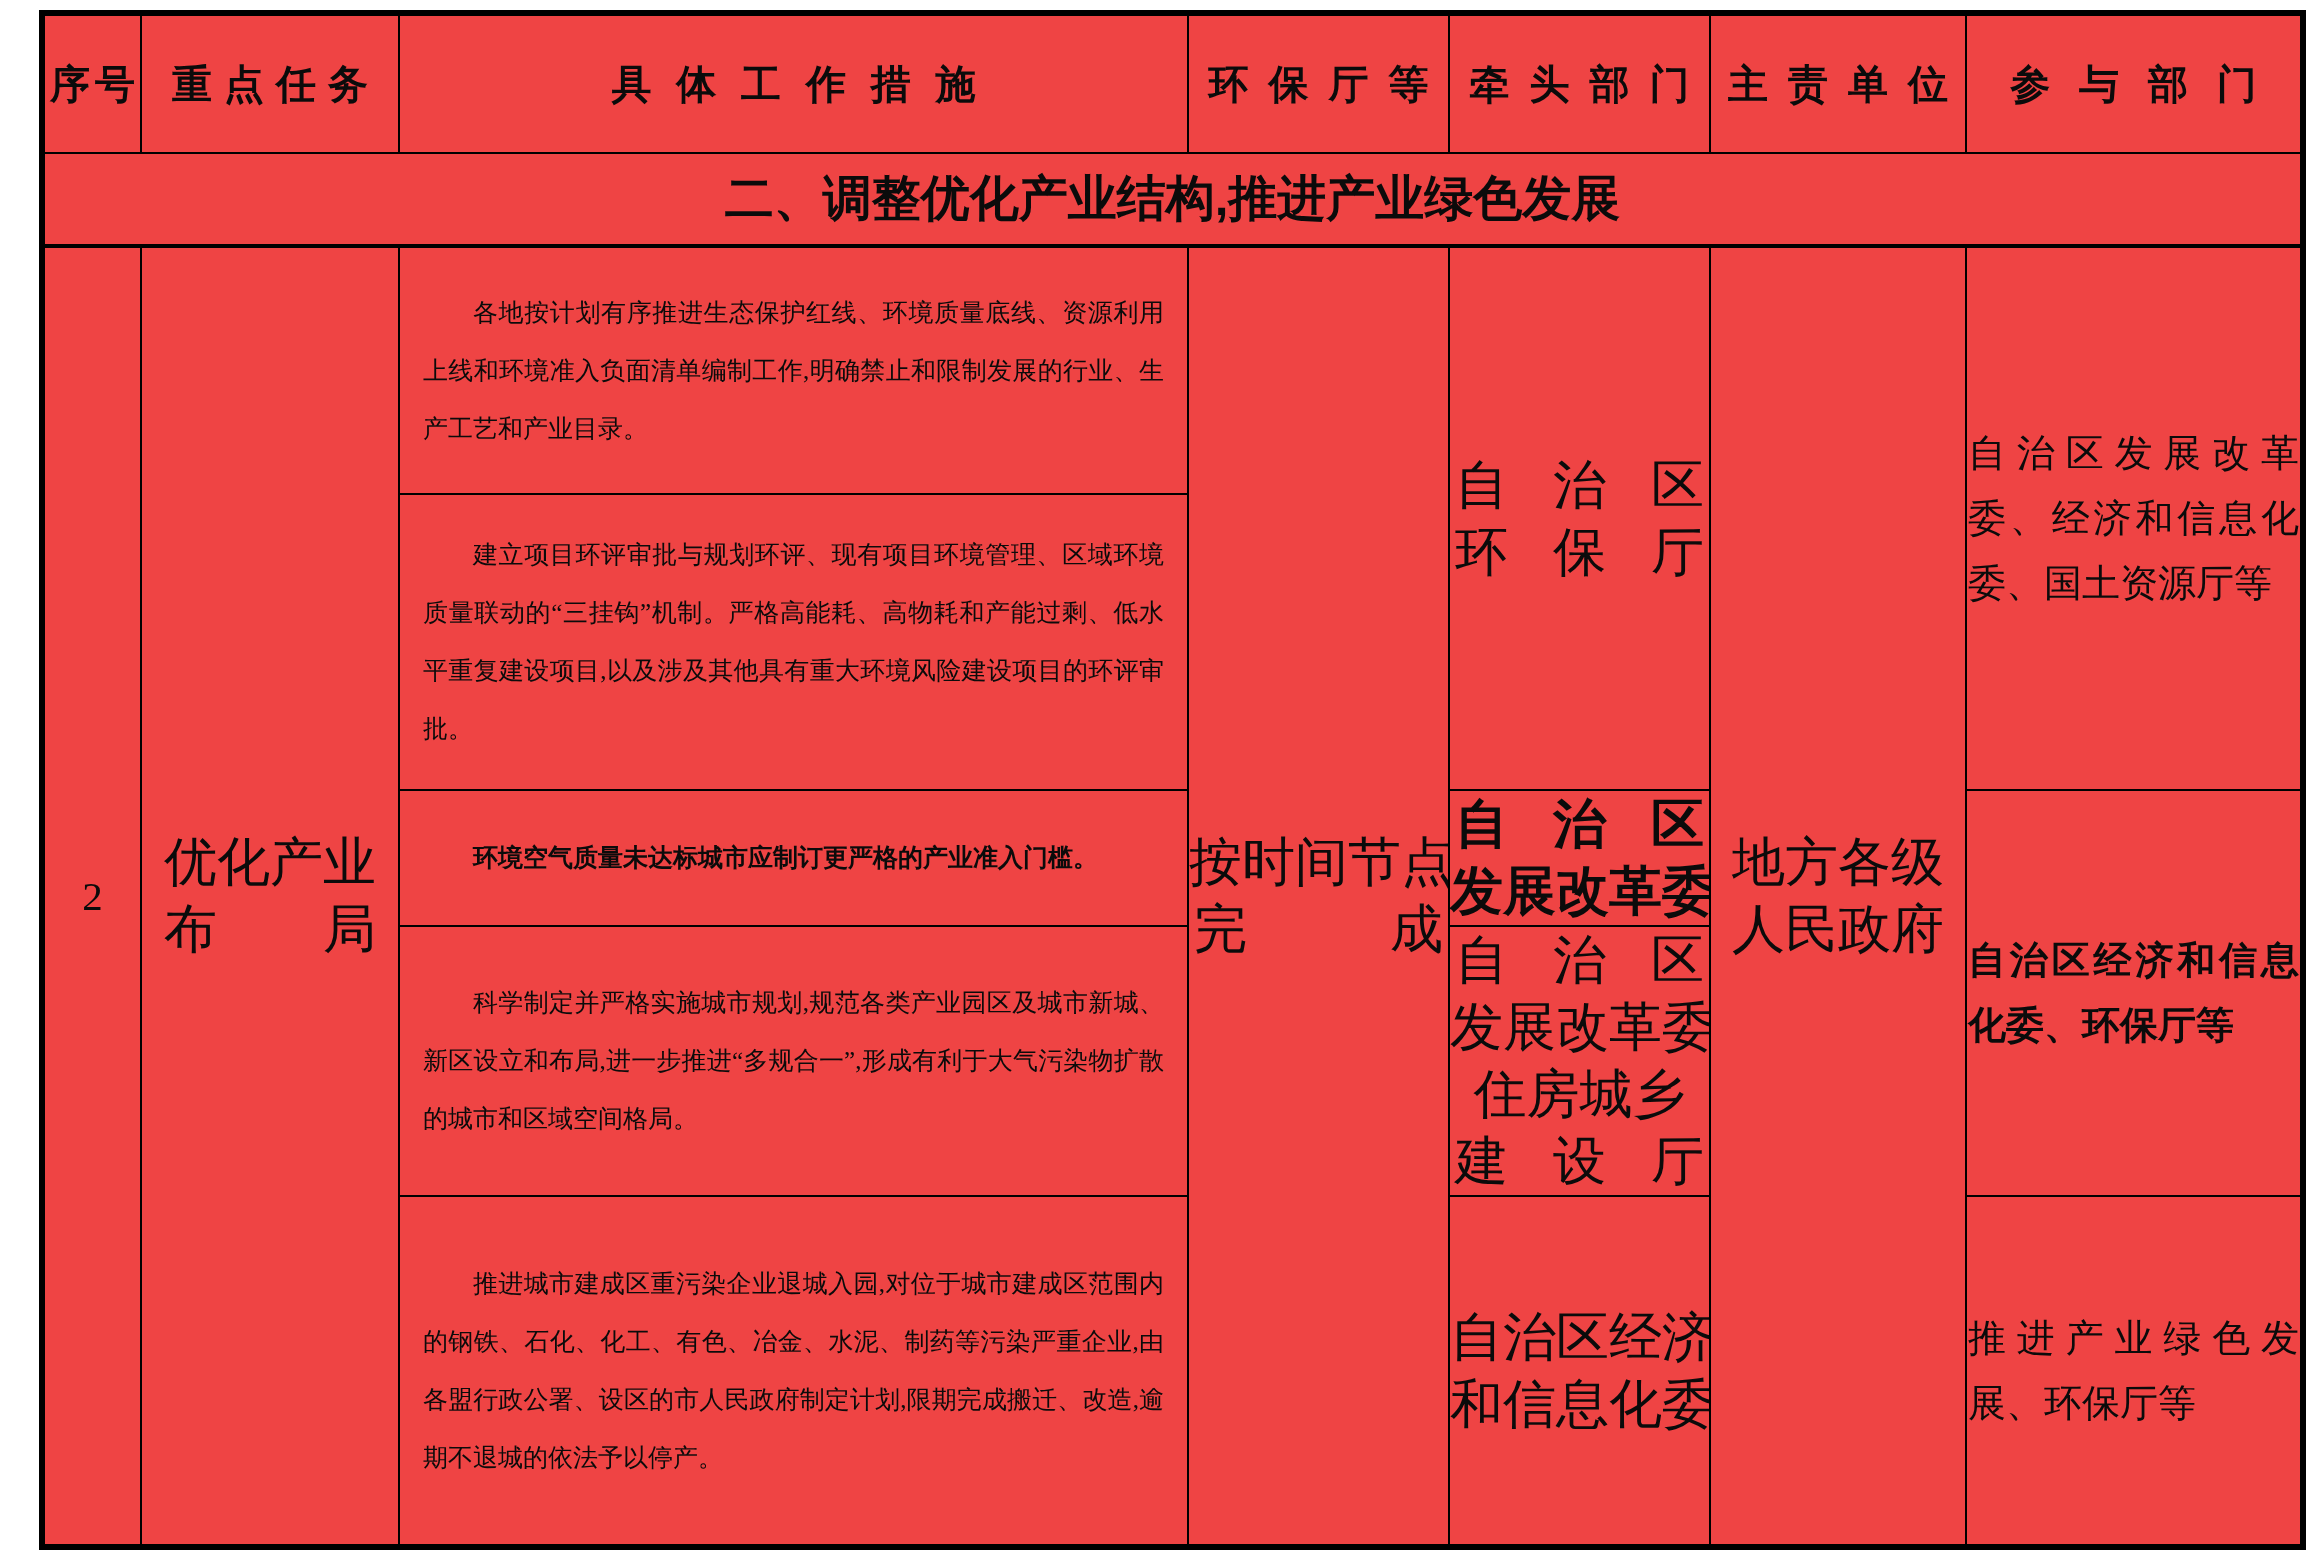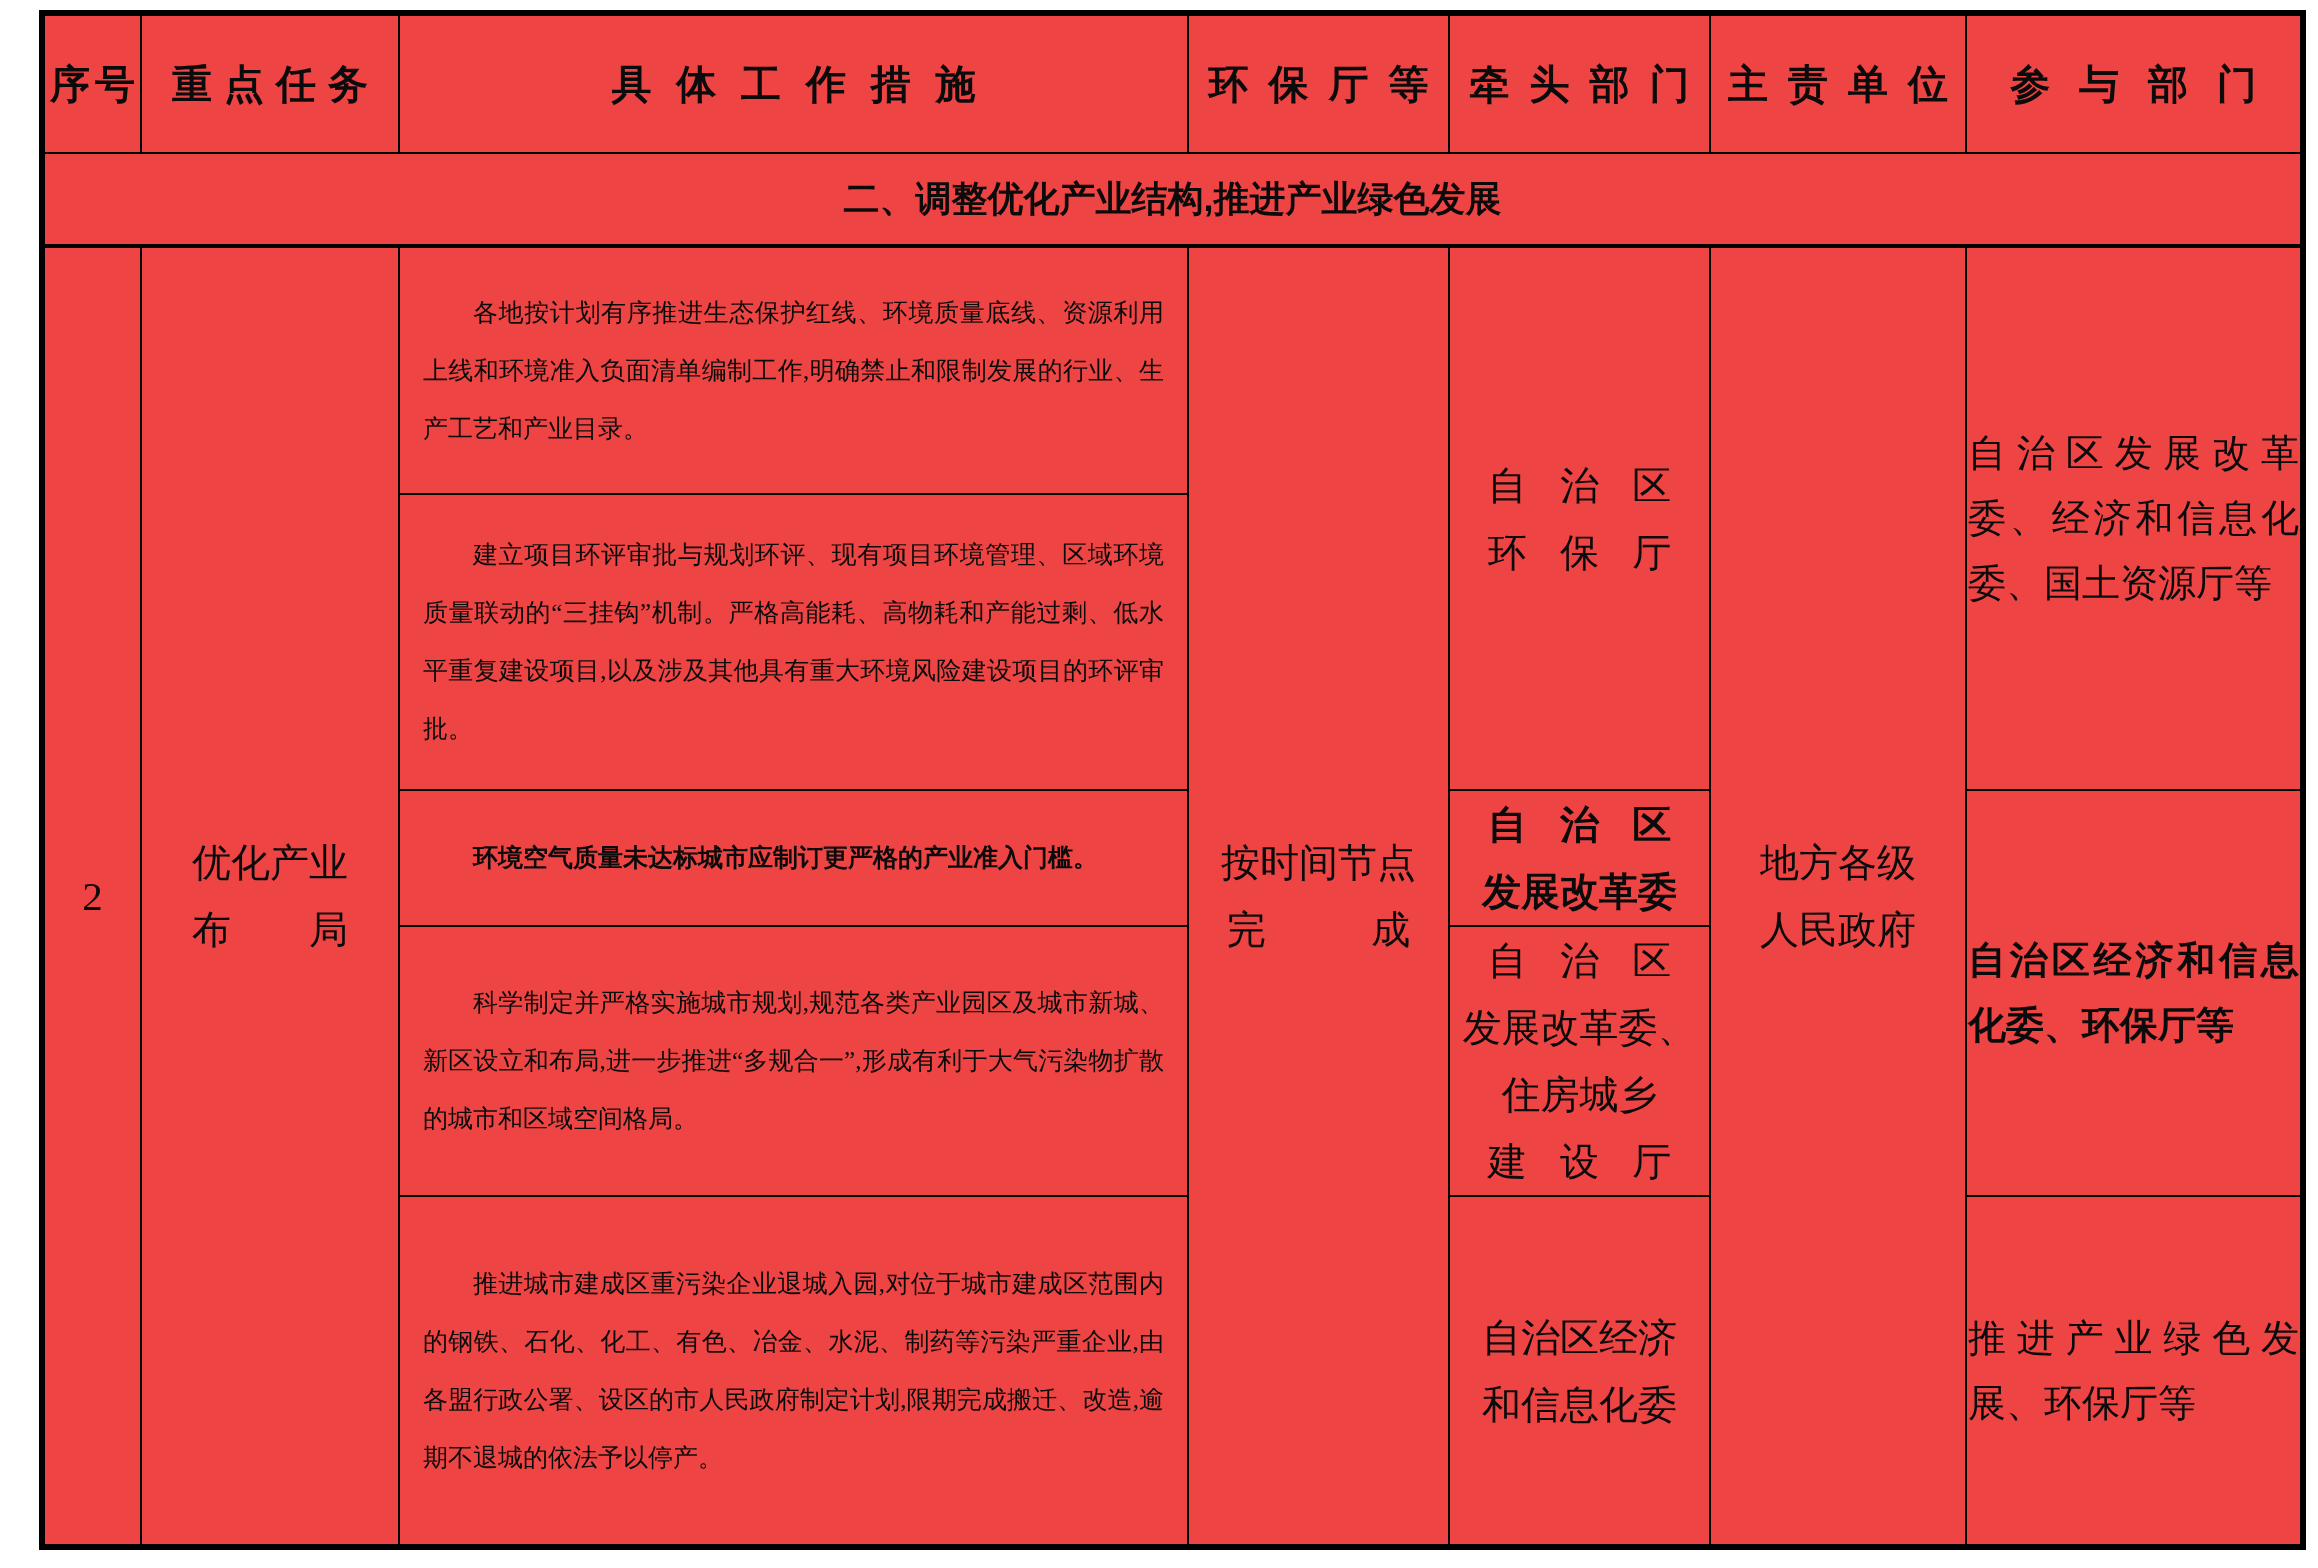--- a/index.html
+++ b/index.html
@@ -55,21 +55,21 @@
   .ls-b { letter-spacing: 0.30em; margin-right: -0.30em; }
   .ls-c { letter-spacing: 0.62em; margin-right: -0.62em; }
   .ls-d { letter-spacing: 0.50em; margin-right: -0.50em; }
   .ls-e { letter-spacing: 0.72em; margin-right: -0.72em; }
 
   
   tr.section-row { height: 93px; }
   tr.section-row td {
     font-family: "Liberation Sans", sans-serif;
     font-weight: bold;
-    font-size: 36px;
+    font-size: 49px;
     text-align: center;
     border-bottom-width: 4.3px;
   }
 
   
   tr.r-m1 { height: 248px; }
   tr.r-m2 { height: 296px; }
   tr.r-m3 { height: 129px; font-weight: bold; }
   tr.r-m4 { height: 267px; }
   tr.r-m5 { height: 351px; }
@@ -79,21 +79,21 @@
     margin: 3.4px 0;
     padding: 0 23px;
     font-size: 25px;
     line-height: 58px;
     text-align: justify;
     text-indent: 2em;
   }
 
   .stack { text-align: center; }
   .stack .line {
-    font-size: 39px;
+    font-size: 53px;
     line-height: 67px;
     white-space: nowrap;
   }
   .spread {
     display: inline-block;
     text-align: justify;
     text-align-last: justify;
     -moz-text-align-last: justify;
   }
   .w4  { width: 4em; }

